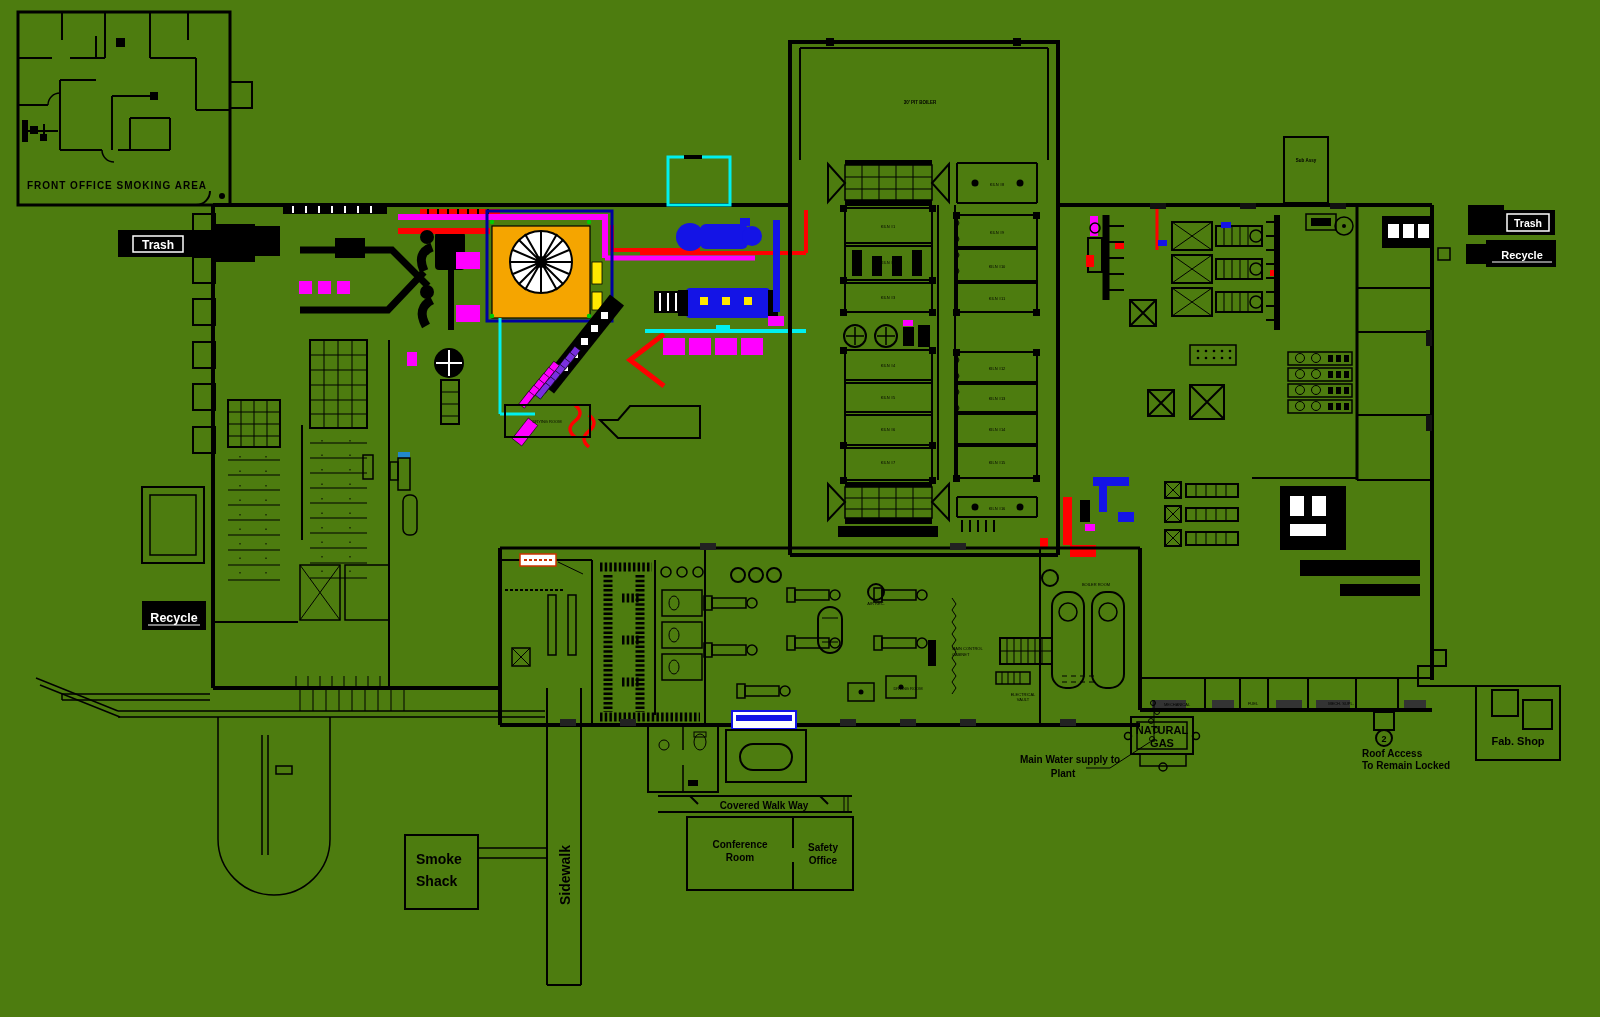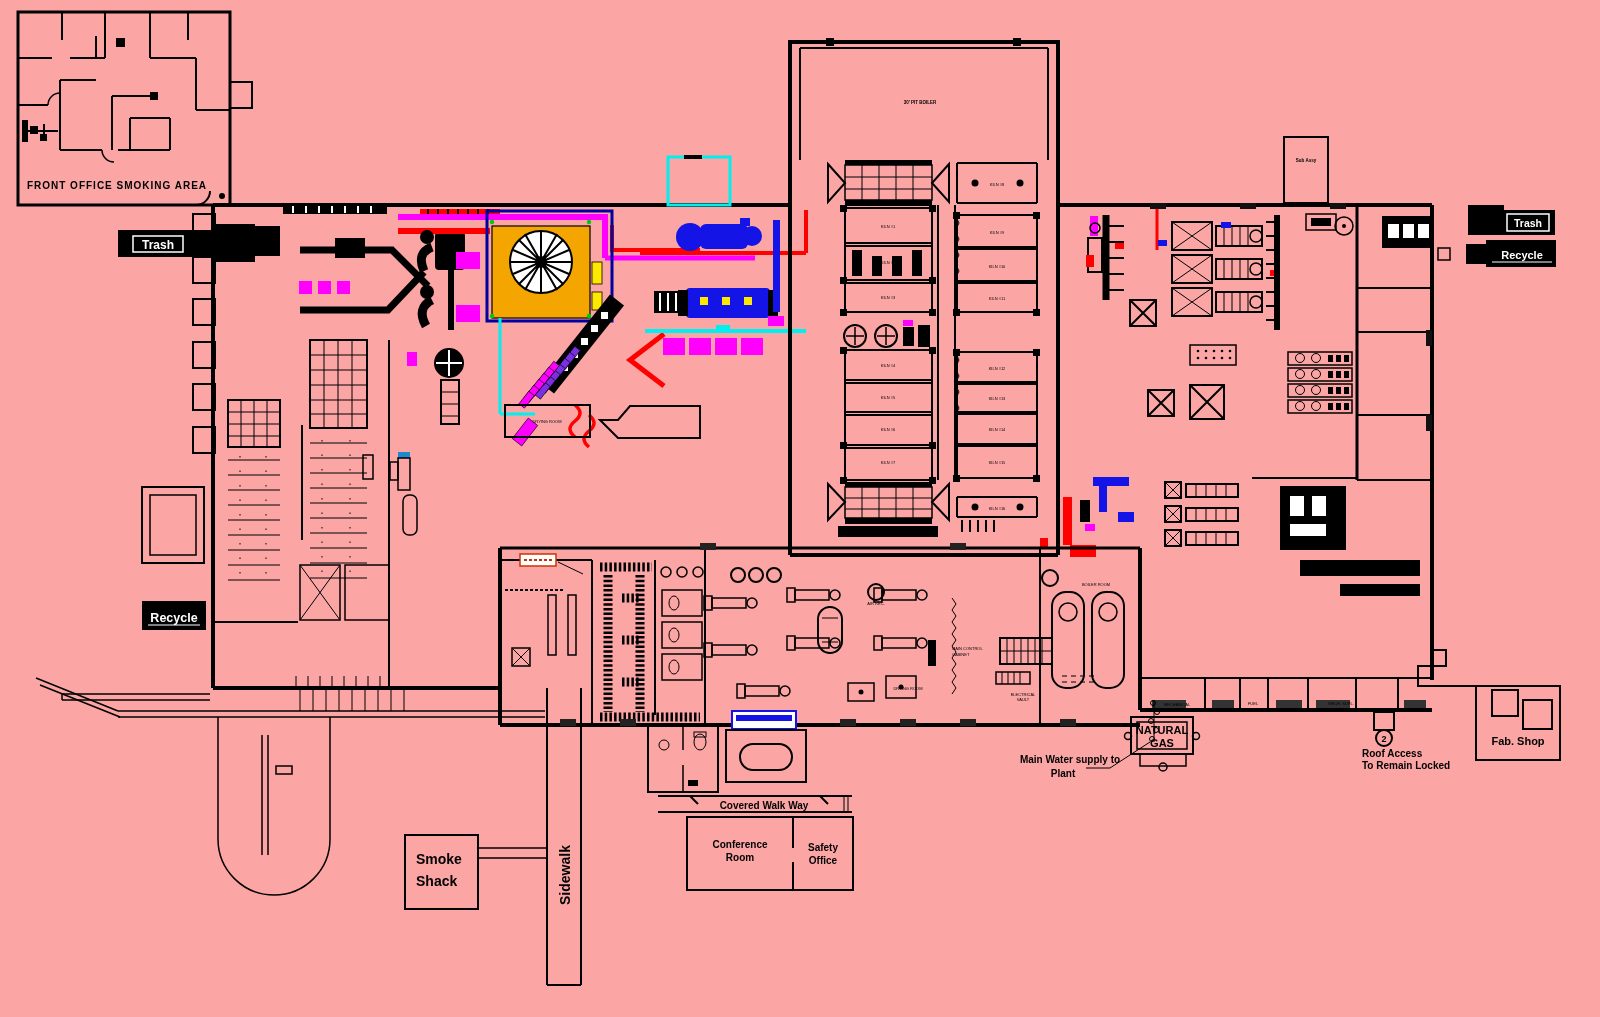--- a/index.html
+++ b/index.html
@@ -1,16 +1,16 @@
 <!DOCTYPE html>
 <html><head>
 <meta charset="utf-8">
 <style>
   html,body{margin:0;padding:0;background:#ffffff;}
-  .plan-wrap{width:1600px;height:1017px;position:relative;background:#fca5a5;overflow:hidden;}
+  .plan-wrap{width:1600px;height:1017px;position:relative;background:#4d7c0f;overflow:hidden;}
   svg{display:block;}
   text{font-family:"Liberation Sans", sans-serif;fill:#000;}
   .lbl-big{font-size:14px;font-weight:bold;}
   .lbl-med{font-size:11px;font-weight:bold;}
   .lbl-sm{font-size:10px;font-weight:bold;}
   .lbl-tiny{font-size:4.5px;font-weight:bold;}
   .lbl-micro{font-size:4px;}
   .lbl-white{fill:#fff;font-weight:bold;}
   .wall{stroke:#000;fill:none;}
   .w4{stroke-width:4;} .w3{stroke-width:3;} .w2{stroke-width:2;} .w15{stroke-width:1.5;} .w1{stroke-width:1;}

